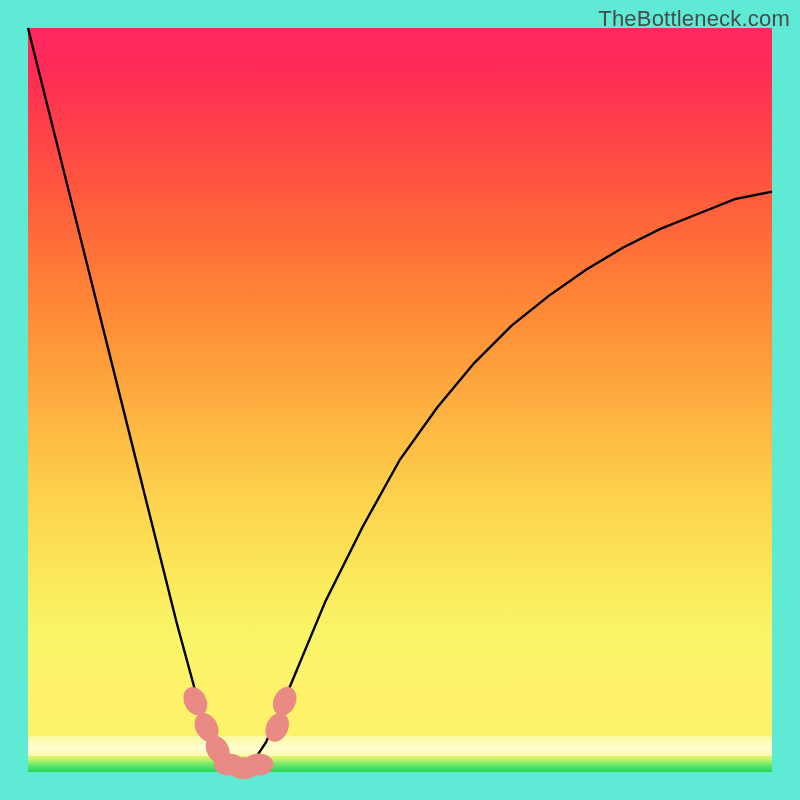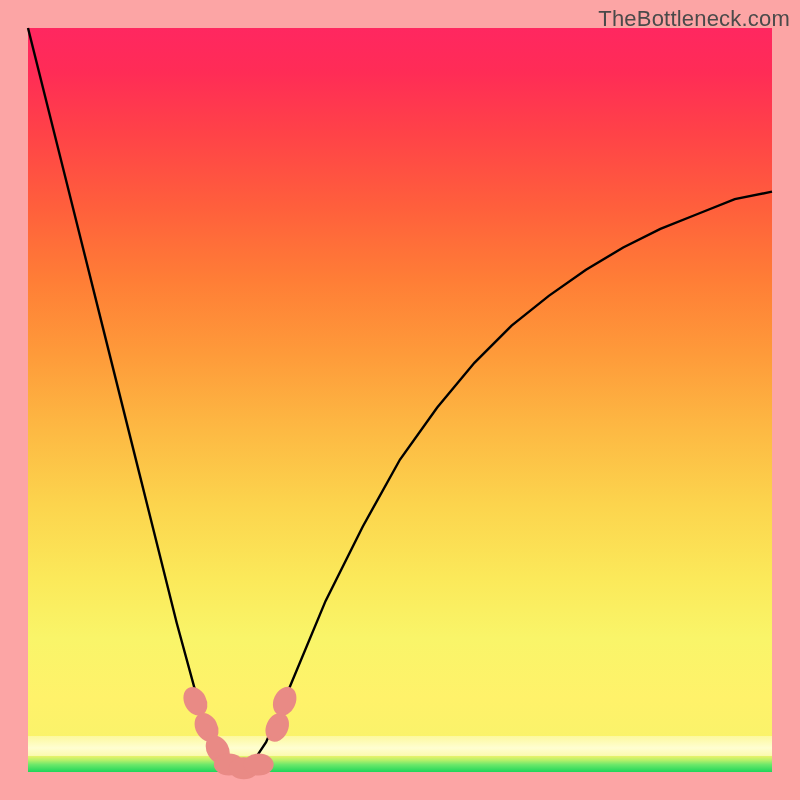--- a/index.html
+++ b/index.html
@@ -8,21 +8,21 @@
     width: 800px;
     height: 800px;
     overflow: hidden;
     background: #000;
     font-family: Arial, Helvetica, sans-serif;
   }
   .frame {
     position: relative;
     width: 800px;
     height: 800px;
-    background: #fca5a5;
+    background: #5eead4;
   }
   .plot {
     position: absolute;
     left: 28px;
     top: 28px;
     width: 744px;
     height: 744px;
     
     background:
       linear-gradient(

